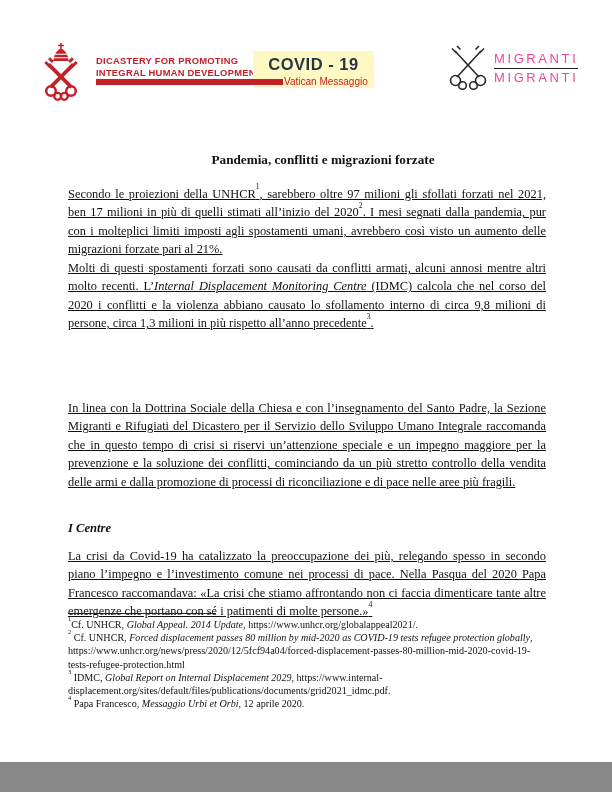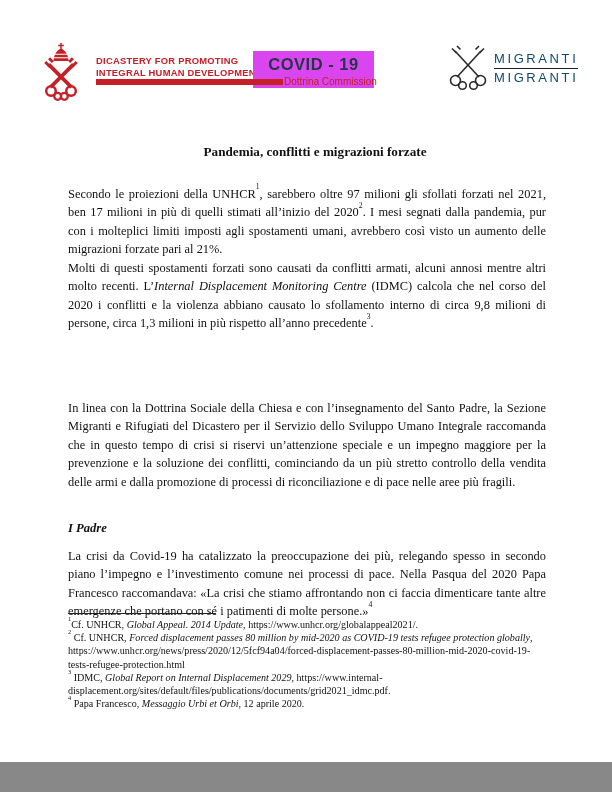--- a/index.html
+++ b/index.html
@@ -10,46 +10,46 @@
   }
 
   
   .crest{position:absolute;left:40px;top:42px;width:42px;height:60px;}
   .dicastery{
     position:absolute;left:96px;top:55px;
     font:700 9.4px/11.5px "Liberation Sans",sans-serif;
     color:#c32027;letter-spacing:.25px;
   }
   .red-bar{position:absolute;left:96px;top:79px;width:187px;height:6px;background:#c32027;z-index:2;}
-  .covid-box{position:absolute;left:253px;top:51px;width:121px;height:37px;background:#d946ef;}
+  .covid-box{position:absolute;left:253px;top:51px;width:121px;height:37px;background:#fef9c3;}
   .covid-title{
     margin-top:3px;text-align:center;
     font:700 16.5px/20px "Liberation Sans",sans-serif;
     color:#253746;letter-spacing:.5px;
   }
   .covid-sub{
     position:absolute;left:284px;top:76px;z-index:3;
     font:400 10px/12px "Liberation Sans",sans-serif;color:#c32027;
   }
   .mr-keys{position:absolute;left:447px;top:45px;width:42px;height:46px;}
   .mr-text{
     position:absolute;left:494px;top:50px;
     font:400 13px/17px "Liberation Sans",sans-serif;
-    color:#0c4a6e;letter-spacing:2.6px;
+    color:#ec4899;letter-spacing:2.6px;
   }
   .mr-line1{border-bottom:1.6px solid #1f1f1f;padding-bottom:1px;}
 
   
   .doc-title{
-    position:absolute;left:68px;top:136px;width:478px;margin:8px;
+    position:absolute;left:68px;top:136px;width:478px;margin:16px;
     text-align:center;font:700 13.2px/16px "Liberation Serif",serif;
   }
   .para{
     position:absolute;left:68px;width:478px;margin:0;
-    text-align:justify;font:400 12.4px/18.4px "Liberation Serif",serif;
+    text-align:justify;font:400 12.4px/18.4px "Liberation Serif",serif;text-decoration:underline;
   }
   .p1{top:185px}.p2{top:259px}.p3{top:338px}.p4{top:399px}.p5{top:547px}
   .section-heading{
     position:absolute;left:68px;top:520px;margin:0;
     font:italic 700 12.6px/16px "Liberation Serif",serif;
   }
   sup{font-size:.62em;line-height:0;position:relative;top:-.45em;}
   em{font-style:italic;}
 
   
@@ -88,21 +88,21 @@
     <div class="dicastery">
       <div>DICASTERY FOR PROMOTING</div>
       <div>INTEGRAL HUMAN DEVELOPMENT</div>
     </div>
 
     <div class="red-bar"></div>
 
     <div class="covid-box">
       <div class="covid-title">COVID - 19</div>
     </div>
-    <div class="covid-sub">Dottrina Commission</div>
+    <div class="covid-sub">Vatican Messaggio</div>
 
     <svg class="mr-keys" viewBox="0 0 42 46" aria-hidden="true">
       <g stroke="#2a2a2a" stroke-width="1.6" fill="none">
         <path d="M8 6 L32 32"></path>
         <path d="M34 6 L10 32"></path>
         <path d="M5 3.5 l4.5 4.5 M10 1 l3.5 3.5"></path>
         <path d="M37 3.5 l-4.5 4.5 M32 1 l-3.5 3.5"></path>
         <circle cx="8.5" cy="35.5" r="5"></circle>
         <circle cx="33.5" cy="35.5" r="5"></circle>
         <circle cx="15.5" cy="40.5" r="3.8"></circle>
@@ -114,21 +114,21 @@
       <div class="mr-line2">MIGRANTI</div>
     </div>
   </div>
 
   <h1 class="doc-title">Pandemia, conflitti e migrazioni forzate</h1>
 
   <p class="para p1"><span>Secondo le proiezioni della UNHCR</span><sup>1</sup><span>, sarebbero oltre 97 milioni gli sfollati forzati nel 2021, ben 17 milioni in più di quelli stimati all’inizio del 2020</span><sup>2</sup><span>. I mesi segnati dalla pandemia, pur con i molteplici limiti imposti agli spostamenti umani, avrebbero così visto un aumento delle migrazioni forzate pari al 21%.</span></p>
   <p class="para p2"><span>Molti di questi spostamenti forzati sono causati da conflitti armati, alcuni annosi mentre altri molto recenti. L’</span><em>Internal Displacement Monitoring Centre</em><span> (IDMC) calcola che nel corso del 2020 i conflitti e la violenza abbiano causato lo sfollamento interno di circa 9,8 milioni di persone, circa 1,3 milioni in più rispetto all’anno precedente</span><sup>3</sup><span>.</span></p>
   <p class="para p4"><span>In linea con la Dottrina Sociale della Chiesa e con l’insegnamento del Santo Padre, la Sezione Migranti e Rifugiati del Dicastero per il Servizio dello Sviluppo Umano Integrale raccomanda che in questo tempo di crisi si riservi un’attenzione speciale e un impegno maggiore per la prevenzione e la soluzione dei conflitti, cominciando da un più stretto controllo della vendita delle armi e dalla promozione di processi di riconciliazione e di pace nelle aree più fragili.</span></p>
 
-  <h2 class="section-heading">I Padre</h2>
+  <h2 class="section-heading">I Centre</h2>
 
   <p class="para p5"><span>La crisi da Covid-19 ha catalizzato la preoccupazione dei più, relegando spesso in secondo piano l’impegno e l’investimento comune nei processi di pace. Nella Pasqua del 2020 Papa Francesco raccomandava: «La crisi che stiamo affrontando non ci faccia dimenticare tante altre emergenze che portano con sé i patimenti di molte persone.»</span><sup>4</sup></p>
 
   <div class="footnote-sep"></div>
   <div class="footnotes">
     <div class="footnote"><sup>1</sup><span>Cf. UNHCR, </span><em>Global Appeal. 2014 Update</em><span>, https://www.unhcr.org/globalappeal2021/.</span></div>
     <div class="footnote"><sup>2</sup><span> Cf. UNHCR, </span><em>Forced displacement passes 80 million by mid-2020 as COVID-19 tests refugee protection globally</em><span>, https://www.unhcr.org/news/press/2020/12/5fcf94a04/forced-displacement-passes-80-million-mid-2020-covid-19-tests-refugee-protection.html</span></div>
     <div class="footnote"><sup>3</sup><span> IDMC, </span><em>Global Report on Internal Displacement 2029</em><span>, https://www.internal-displacement.org/sites/default/files/publications/documents/grid2021_idmc.pdf.</span></div>
     <div class="footnote"><sup>4</sup><span> Papa Francesco, </span><em>Messaggio Urbi et Orbi</em><span>, 12 aprile 2020.</span></div>
   </div>

